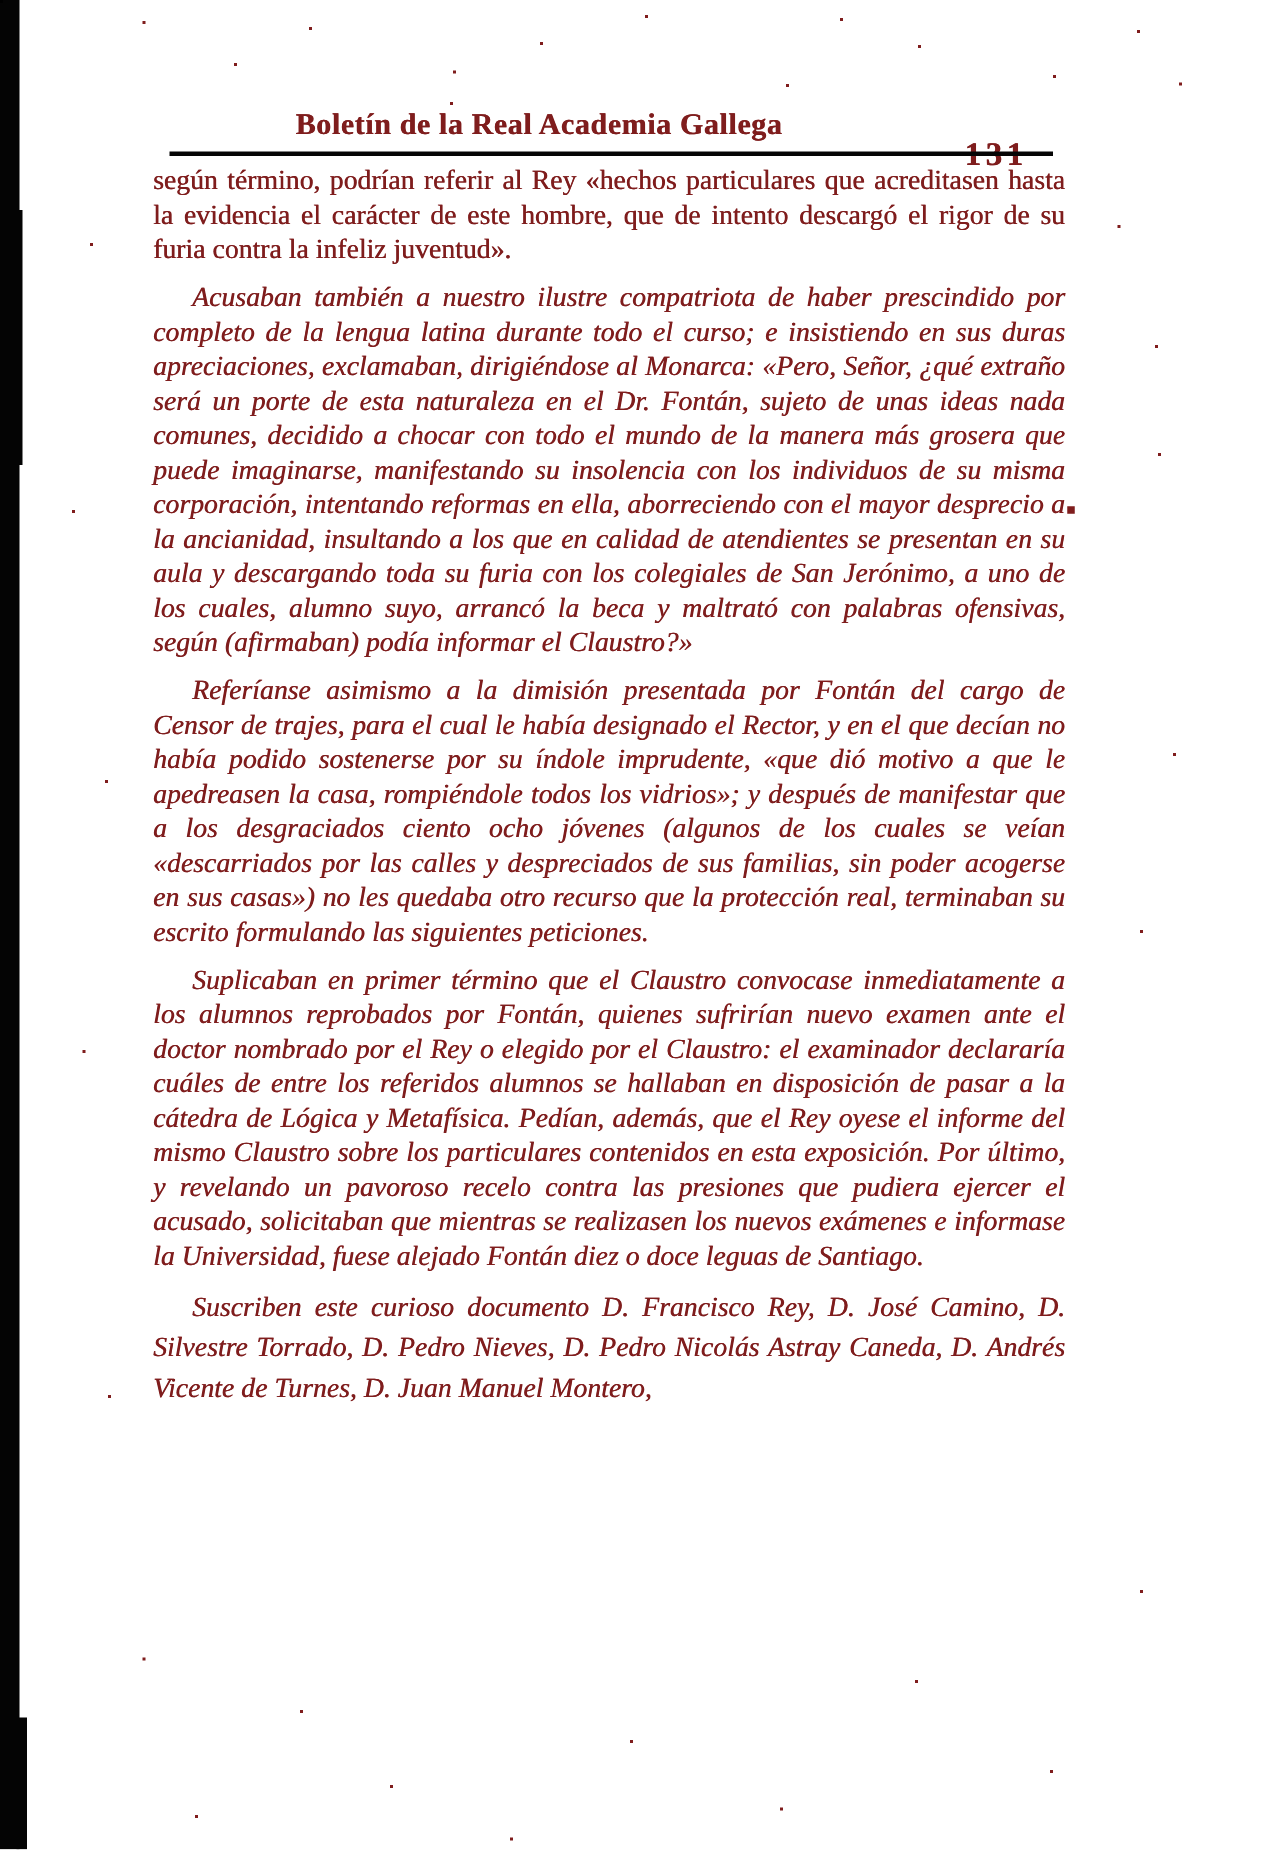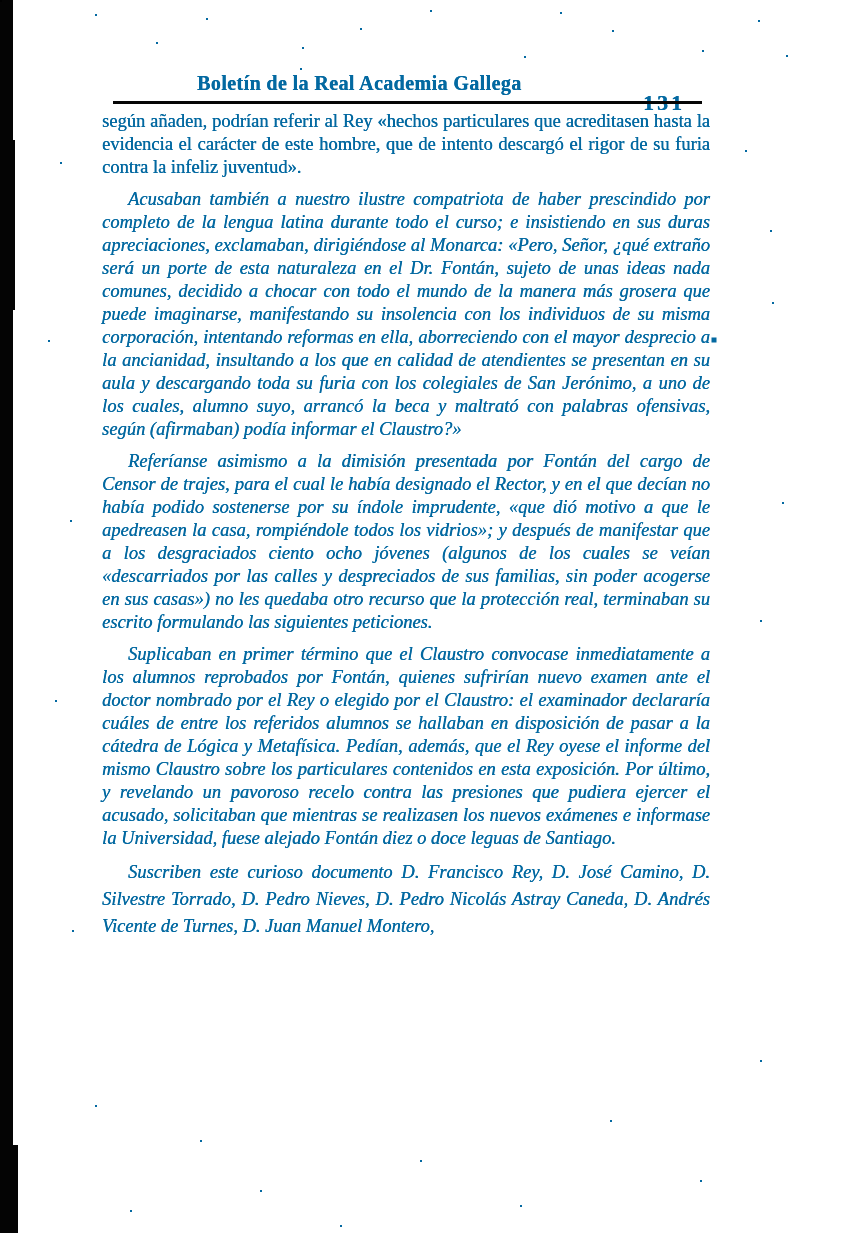--- a/index.html
+++ b/index.html
@@ -3,21 +3,21 @@
 <meta charset="utf-8">
 <style>
   html, body { margin: 0; padding: 0; background: #ffffff; }
   .page {
     position: relative;
     width: 790px;
     height: 1233px;
     background: #ffffff;
     overflow: hidden;
     font-family: "Liberation Serif", "DejaVu Serif", serif;
-    color: #0369a1;
+    color: #7f1d1d;
   }
   
   .binding {
     position: absolute;
     left: 0; top: 0;
     width: 13px; height: 1233px;
     background: #040404;
   }
   .binding::before {
     content: "";
@@ -101,19 +101,19 @@
   <div class="noise"></div>
 
   <div class="header">
     <span class="journal-title">Boletín de la Real Academia Gallega</span>
     <span class="page-number">131</span>
   </div>
 
   <div class="rule"></div>
 
   <main class="body-text">
-      <p class="">según añaden, podrían referir al Rey «hechos particulares que acreditasen hasta la evidencia el carácter de este hombre, que de intento descargó el rigor de su furia contra la infeliz juventud».</p>
+      <p class="">según término, podrían referir al Rey «hechos particulares que acreditasen hasta la evidencia el carácter de este hombre, que de intento descargó el rigor de su furia contra la infeliz juventud».</p>
       <p class="indent">Acusaban también a nuestro ilustre compatriota de haber prescindido por completo de la lengua latina durante todo el curso; e insistiendo en sus duras apreciaciones, exclamaban, dirigiéndose al Monarca: «Pero, Señor, ¿qué extraño será un porte de esta naturaleza en el Dr. Fontán, sujeto de unas ideas nada comunes, decidido a chocar con todo el mundo de la manera más grosera que puede imaginarse, manifestando su insolencia con los individuos de su misma corporación, intentando reformas en ella, aborreciendo con el mayor desprecio a la ancianidad, insultando a los que en calidad de atendientes se presentan en su aula y descargando toda su furia con los colegiales de San Jerónimo, a uno de los cuales, alumno suyo, arrancó la beca y maltrató con palabras ofensivas, según (afirmaban) podía informar el Claustro?»</p>
       <p class="indent">Referíanse asimismo a la dimisión presentada por Fontán del cargo de Censor de trajes, para el cual le había designado el Rector, y en el que decían no había podido sostenerse por su índole imprudente, «que dió motivo a que le apedreasen la casa, rompiéndole todos los vidrios»; y después de manifestar que a los desgraciados ciento ocho jóvenes (algunos de los cuales se veían «descarriados por las calles y despreciados de sus familias, sin poder acogerse en sus casas») no les quedaba otro recurso que la protección real, terminaban su escrito formulando las siguientes peticiones.</p>
       <p class="indent">Suplicaban en primer término que el Claustro convocase inmediatamente a los alumnos reprobados por Fontán, quienes sufrirían nuevo examen ante el doctor nombrado por el Rey o elegido por el Claustro: el examinador declararía cuáles de entre los referidos alumnos se hallaban en disposición de pasar a la cátedra de Lógica y Metafísica. Pedían, además, que el Rey oyese el informe del mismo Claustro sobre los particulares contenidos en esta exposición. Por último, y revelando un pavoroso recelo contra las presiones que pudiera ejercer el acusado, solicitaban que mientras se realizasen los nuevos exámenes e informase la Universidad, fuese alejado Fontán diez o doce leguas de Santiago.</p>
       <p class="indent">Suscriben este curioso documento D. Francisco Rey, D. José Camino, D. Silvestre Torrado, D. Pedro Nieves, D. Pedro Nicolás Astray Caneda, D. Andrés Vicente de Turnes, D. Juan Manuel Montero,</p>
     </main>
 </div>
 
 </body></html>

